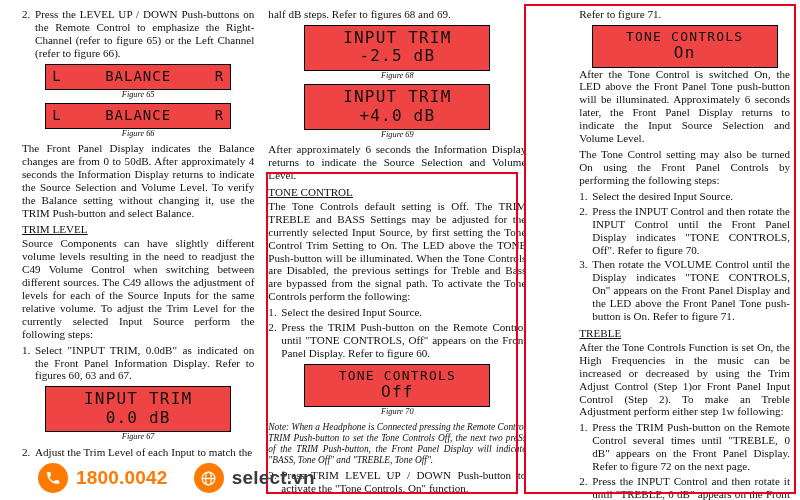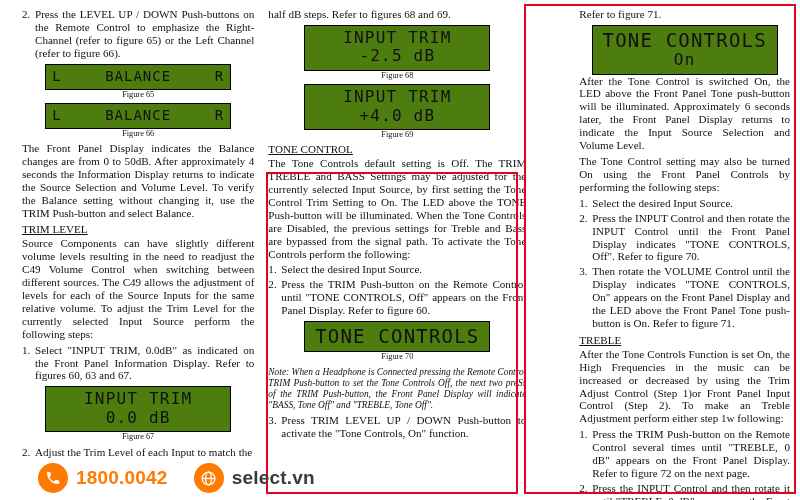--- a/index.html
+++ b/index.html
@@ -62,39 +62,40 @@
     margin: 4px 0 1px 0;
     line-height: 1.15;
   }
 
   
   .lcd {
     border: 1.6px solid #000;
     margin: 4px auto 0 auto;
     padding: 3px 6px 4px 6px;
     text-align: center;
-    background: #4d7c0f;
+    background: #ef4444;
     width: 186px;
     box-sizing: border-box;
   }
   .lcd .line {
     font-family: "DejaVu Sans Mono", monospace;
     font-size: 16px;
     letter-spacing: 1.2px;
     line-height: 1.16;
     white-space: pre;
   }
   .lcd .line.small {
-    font-size: 19px;
+    font-size: 13px;
   }
   .figcap {
     text-align: center;
     font-size: 8.3px;
     margin: 0 0 4px 0;
     line-height: 1.1;
+    font-style: italic;
   }
   .bal {
     display: flex;
     align-items: center;
     justify-content: space-between;
     font-family: "DejaVu Sans Mono", monospace;
     font-size: 14px;
     letter-spacing: 1px;
   }
   .bal .label { white-space: pre; }
@@ -223,36 +224,38 @@
       <div class="line">-2.5 dB</div>
     </div>
     <div class="figcap">Figure 68</div>
 
     <div class="lcd">
       <div class="line">INPUT TRIM</div>
       <div class="line">+4.0 dB</div>
     </div>
     <div class="figcap">Figure 69</div>
 
+    <p>After approximately 6 seconds the Information Display returns to indicate the Source Selection and Volume Level.</p>
 
     <div class="heading">TONE CONTROL</div>
 
     <p>The Tone Controls default setting is Off. The TRIM TREBLE and BASS Settings may be adjusted for the currently selected Input Source, by first setting the Tone Control Trim Setting to On. The LED above the TONE Push-button will be illuminated. When the Tone Controls are Disabled, the previous settings for Treble and Bass are bypassed from the signal path. To activate the Tone Controls perform the following:</p>
 
     <div class="num">
       <span class="n">1.</span>
       <span class="t">Select the desired Input Source.</span>
     </div>
     <div class="num">
       <span class="n">2.</span>
       <span class="t">Press the TRIM Push-button on the Remote Control until "TONE CONTROLS,  Off" appears on the Front Panel Display. Refer to figure 60.</span>
     </div>
 
     <div class="lcd">
       <div class="line small">TONE CONTROLS</div>
+      <div class="line">Off</div>
     </div>
     <div class="figcap">Figure 70</div>
 
     <p class="note">Note: When a Headphone is Connected pressing the Remote Control TRIM Push-button to set the Tone Controls Off, the next two preSs of the TRIM Push-button, the Front Panel Display will indicate "BASS, Tone Off" and "TREBLE, Tone Off".</p>
 
     <div class="num">
       <span class="n">3.</span>
       <span class="t">Press TRIM LEVEL UP / DOWN Push-button to activate the "Tone Controls, On" function.</span>
     </div>
   </div>

